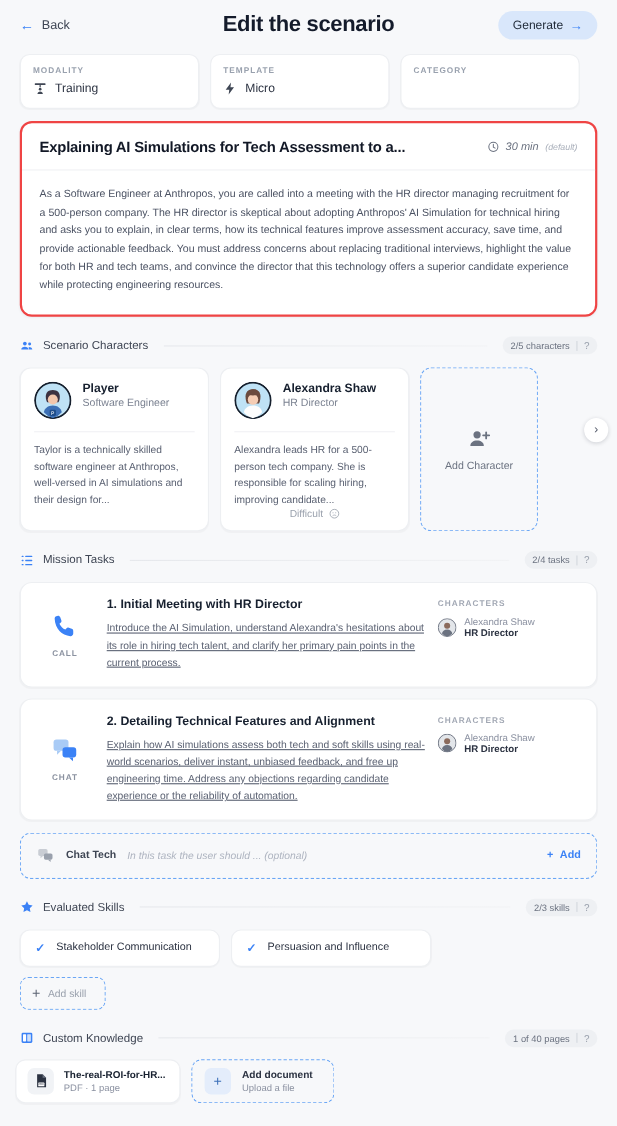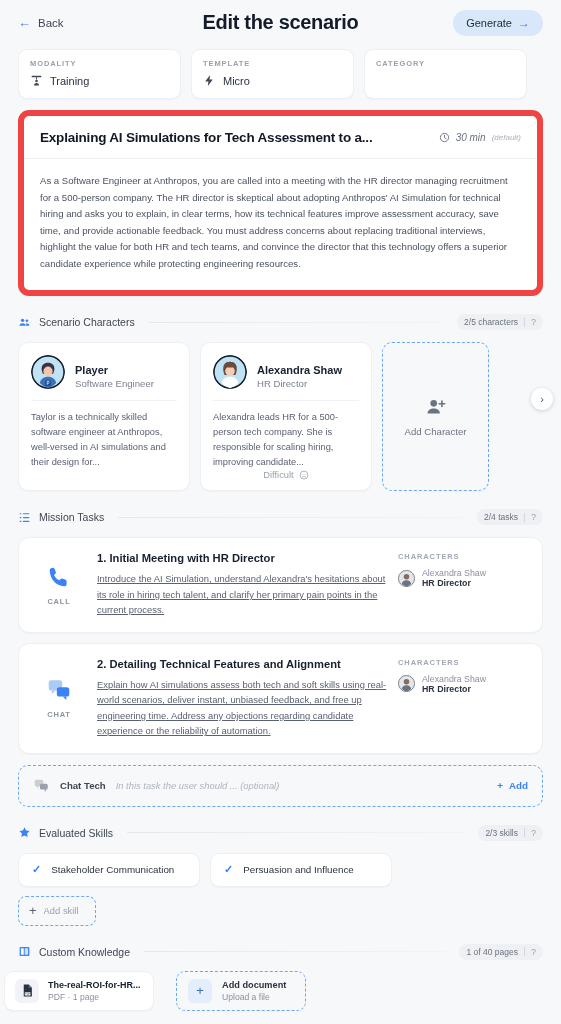--- a/index.html
+++ b/index.html
@@ -50,21 +50,21 @@
   }
   .meta-value {
     display: flex; align-items: center; gap: 7px;
     font-size: 11px; color: #2b3241;
   }
   .meta-icon { width: 13px; height: 13px; display: block; }
 
   
   .scenario-card {
     margin: 11px 18px 0 18px; background: #fff;
-    border: 6px solid #ef4444; border-radius: 11px;
+    border: 2px solid #ef4444; border-radius: 11px;
     box-shadow: 0 1px 2px rgba(16,24,40,.04);
   }
   .scenario-head {
     display: flex; align-items: center; gap: 8px;
     padding: 14px 16px 13px 16px; border-bottom: 1px solid #f0f1f4;
   }
   .scenario-title {
     font-size: 13.5px; font-weight: bold; color: #121826;
     letter-spacing: -0.2px; white-space: nowrap; overflow: hidden;
   }
@@ -93,21 +93,21 @@
   .sec-badge .qm { color: #9aa1ad; font-size: 9px; }
 
   
   .char-row { display: flex; gap: 10px; padding: 10px 18px 0 18px; position: relative; }
   .char-card {
     width: 172px; background: #fff; border: 1px solid #edeff2;
     border-radius: 10px; padding: 12px 12px 10px 12px;
     box-shadow: 0 1px 1px rgba(16,24,40,.03);
     display: flex; flex-direction: column; min-height: 138px;
   }
-  .char-top { display: flex; align-items: flex-end; gap: 10px; }
+  .char-top { display: flex; align-items: flex-start; gap: 10px; }
   .avatar { width: 34px; height: 34px; border-radius: 50%; position: relative; flex: 0 0 auto; }
   .char-name { font-size: 11px; font-weight: bold; color: #17202f; }
   .char-role { font-size: 9.6px; color: #7b8291; margin-top: 2px; }
   .char-div { height: 1px; background: #f0f1f4; margin: 11px 0 9px 0; }
   .char-desc { font-size: 9.3px; line-height: 1.62; color: #5a6172; }
   .char-foot { margin-top: auto; text-align: center; font-size: 9.3px; color: #9aa1ad;
                display: flex; align-items: center; justify-content: center; gap: 5px; }
   .add-char {
     width: 107px; border: 1.6px dashed #6aa6f5; border-radius: 10px;
     display: flex; flex-direction: column; align-items: center; justify-content: center;
@@ -158,21 +158,21 @@
   }
   .check { color: #3b82f6; font-size: 11px; font-weight: bold; }
   .add-skill {
     margin: 9px 18px 0 18px; width: 78px; height: 30px;
     border: 1.4px dashed #6aa6f5; border-radius: 8px;
     display: flex; align-items: center; gap: 7px; padding: 0 10px;
     font-size: 9.4px; color: #9aa1ad; cursor: pointer;
   }
 
   
-  .know-row { display: flex; gap: 22px; padding: 9px 18px 0 4px; }
+  .know-row { display: flex; gap: 10px; padding: 9px 18px 0 14px; }
   .doc-card {
     width: 150px; background: #fff; border: 1px solid #edeff2; border-radius: 9px;
     height: 40px; display: flex; align-items: center; gap: 9px; padding: 0 10px;
     box-shadow: 0 1px 1px rgba(16,24,40,.03); cursor: pointer;
   }
   .doc-ico { width: 24px; height: 24px; border-radius: 6px; background: #f1f3f6;
              display: flex; align-items: center; justify-content: center; flex: 0 0 auto; }
   .doc-name { font-size: 9px; font-weight: bold; color: #17202f; white-space: nowrap;
               overflow: hidden; text-overflow: ellipsis; max-width: 98px; }
   .doc-meta { font-size: 8.6px; color: #8a90a0; margin-top: 2px; }

